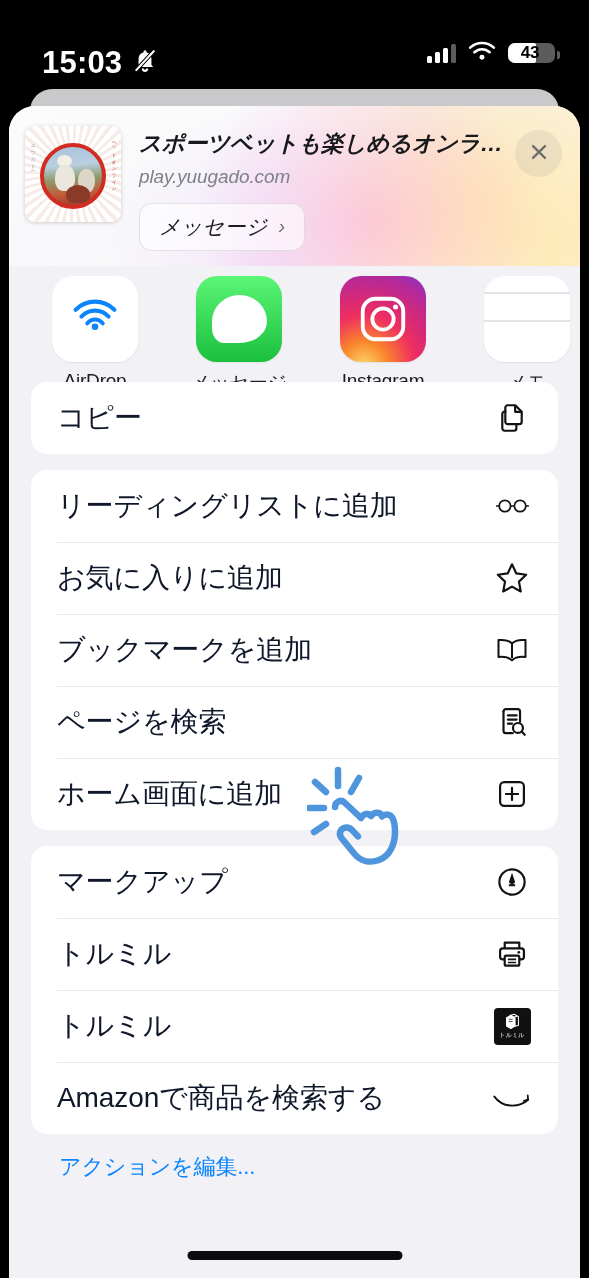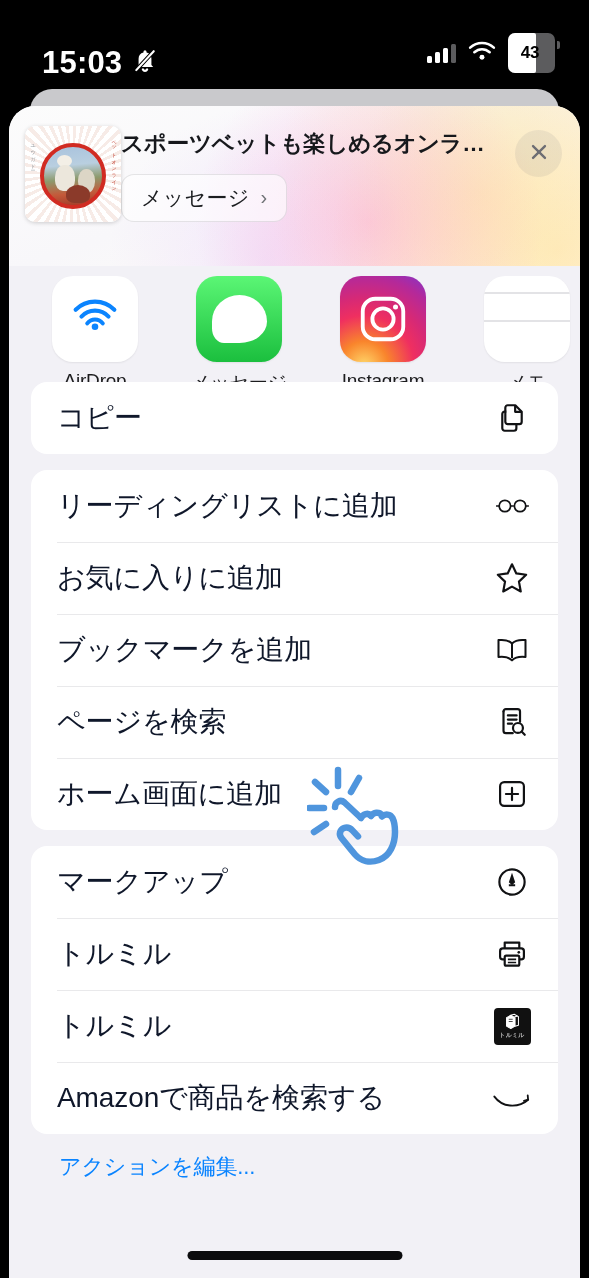--- a/index.html
+++ b/index.html
@@ -19,21 +19,21 @@
   }
   .sb-left { display:flex; align-items:center; gap:9px;margin-top:20px; }
   .sb-time { font-size:31px; font-weight:600; letter-spacing:0.2px; color:#fff; }
   .sb-right { display:flex; align-items:center; gap:12px; }
   .bars { display:flex; align-items:flex-end; gap:3px; height:20px; }
   .bars i { display:block; width:5px; background:#fff; border-radius:1.5px; }
   .bars i:nth-child(1){ height:7px; }
   .bars i:nth-child(2){ height:11px; }
   .bars i:nth-child(3){ height:15px; }
   .bars i:nth-child(4){ height:19px; background:#5c5c5e; }
-  .batt { position:relative; width:47px; height:40px; border-radius:7px; background:#5c5c5e; display:flex; align-items:center; }
+  .batt { position:relative; width:47px; height:20px; border-radius:7px; background:#5c5c5e; display:flex; align-items:center; }
   .batt-fill { position:absolute; left:0; top:0; bottom:0; width:28px; background:#fff; border-radius:7px 2px 2px 7px; }
   .batt-num { position:relative; z-index:2; width:100%; text-align:center; font-size:17px; font-weight:600; color:#000; padding-right:3px; letter-spacing:-0.3px; }
   .batt-cap { position:absolute; right:-5px; top:8px; width:3px; height:8px; background:#5c5c5e; border-radius:0 2px 2px 0; }
 
   
   .back-card {
     position:absolute; left:30px; top:89px; width:529px; height:40px;
     background:#c9c9cc; border-radius:22px 22px 0 0;
   }
   .sheet {
@@ -77,21 +77,21 @@
   .f4 { left:22px; top:38px; width:24px; height:18px; border-radius:50% 50% 36% 36%; background:#8b3a2a; }
   .thumb-vt {
     position:absolute; right:5px; top:10px; font-size:5px; color:#c0392b;
     writing-mode:vertical-rl; letter-spacing:1px; line-height:1;
   }
   .thumb-vt2 {
     position:absolute; left:5px; top:14px; font-size:5px; color:#9aa0a6;
     writing-mode:vertical-rl; letter-spacing:1px; line-height:1;
   }
 
-  .hdr-mid { flex:1 1 auto; min-width:0; padding-top:6px; }
+  .hdr-mid { flex:1 1 auto; min-width:0; padding-left:18px; padding-top:6px;font-style:italic; }
   .hdr-title {
     font-size:22.5px; font-weight:700; color:#16181c; letter-spacing:-0.2px;
     white-space:nowrap; overflow:hidden; text-overflow:ellipsis;
   }
   .hdr-sub { font-size:19px; color:#7e8186; margin-top:7px; letter-spacing:-0.1px; }
   .opt-btn {
     margin-top:15px; display:inline-flex; align-items:center; gap:11px;
     height:48px; padding:0 19px;
     border:1px solid rgba(60,60,67,0.13);
     border-radius:13px; background:rgba(255,255,255,0.62);
@@ -202,20 +202,21 @@
           <span class="thumb-fig f2"></span>
           <span class="thumb-fig f3"></span>
           <span class="thumb-fig f4"></span>
         </div>
         <div class="thumb-vt">ベットオンライン</div>
         <div class="thumb-vt2">ユウガドー</div>
       </div>
 
       <div class="hdr-mid">
         <div class="hdr-title">スポーツベットも楽しめるオンラ…</div>
+        <div class="hdr-sub">play.yuugado.com</div>
         <div class="opt-btn">
           <span>メッセージ</span>
           <span class="opt-chev">›</span>
         </div>
       </div>
 
       <div class="close-btn">
         <span>
           <svg viewBox="0 0 24 24" fill="none" stroke="#6e6e73" stroke-width="2.6" stroke-linecap="round">
             <line x1="5.5" y1="5.5" x2="18.5" y2="18.5"></line>

